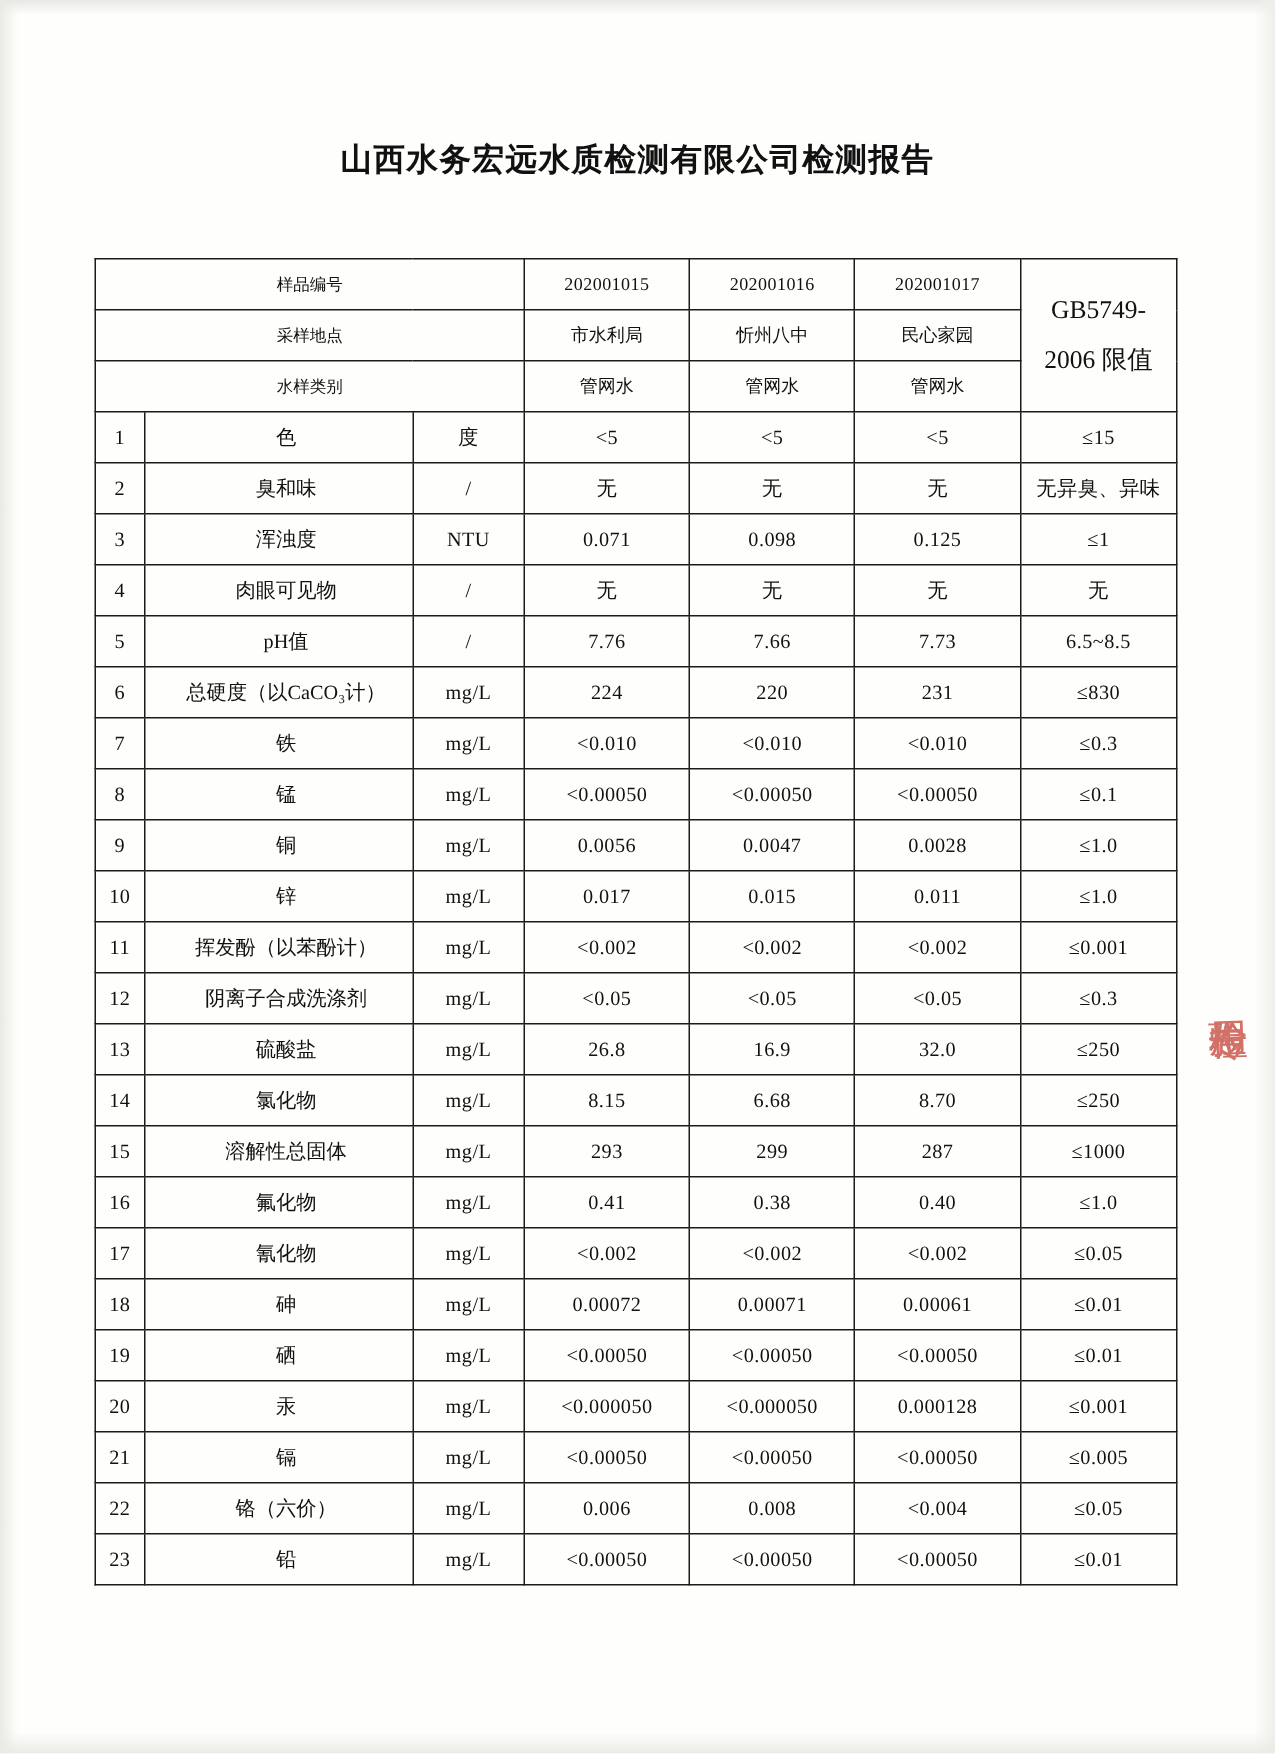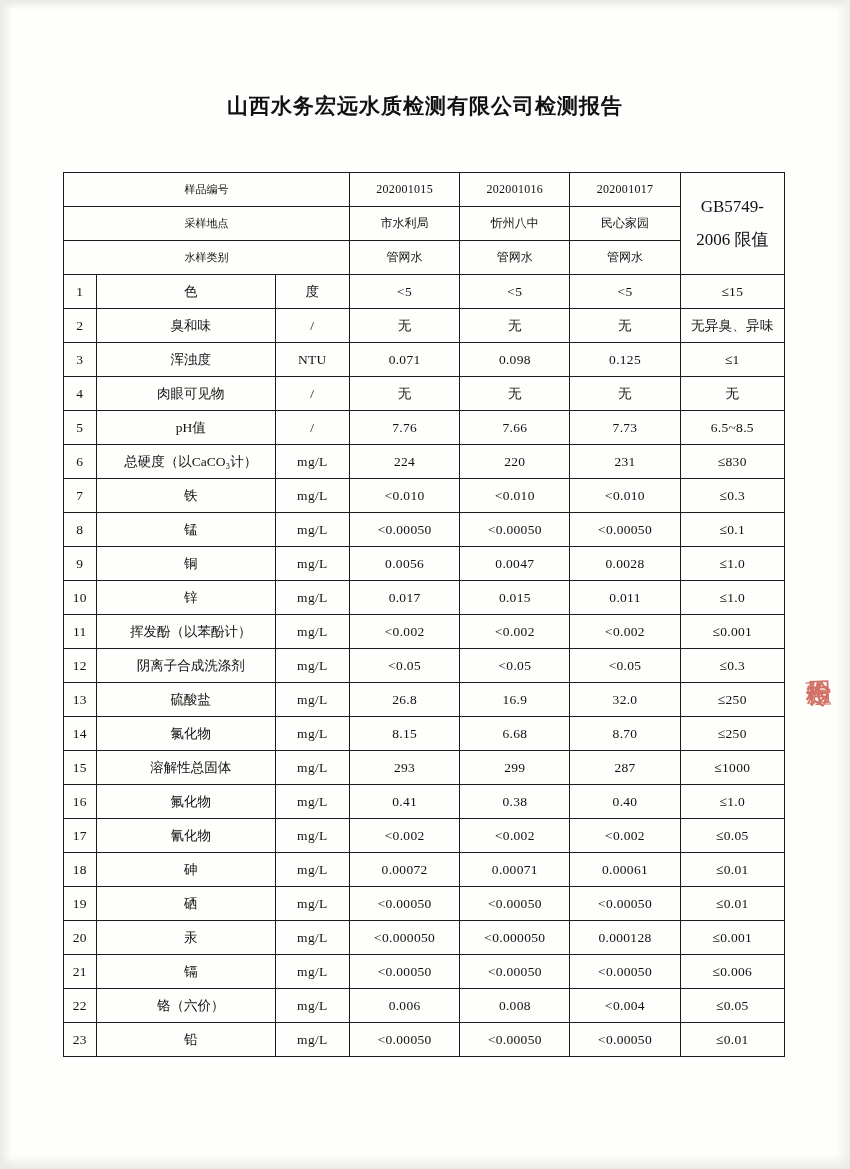--- a/index.html
+++ b/index.html
@@ -342,21 +342,21 @@
           <td class="c-val num">0.000128</td>
           <td class="c-std num">≤0.001</td>
         </tr>
         <tr>
           <td class="c-idx num">21</td>
           <td class="c-item item-text">镉</td>
           <td class="c-unit num">mg/L</td>
           <td class="c-val num">&lt;0.00050</td>
           <td class="c-val num">&lt;0.00050</td>
           <td class="c-val num">&lt;0.00050</td>
-          <td class="c-std num">≤0.006</td>
+          <td class="c-std num">≤0.005</td>
         </tr>
         <tr>
           <td class="c-idx num">22</td>
           <td class="c-item item-text">铬（六价）</td>
           <td class="c-unit num">mg/L</td>
           <td class="c-val num">0.006</td>
           <td class="c-val num">0.008</td>
           <td class="c-val num">&lt;0.004</td>
           <td class="c-std num">≤0.05</td>
         </tr>

